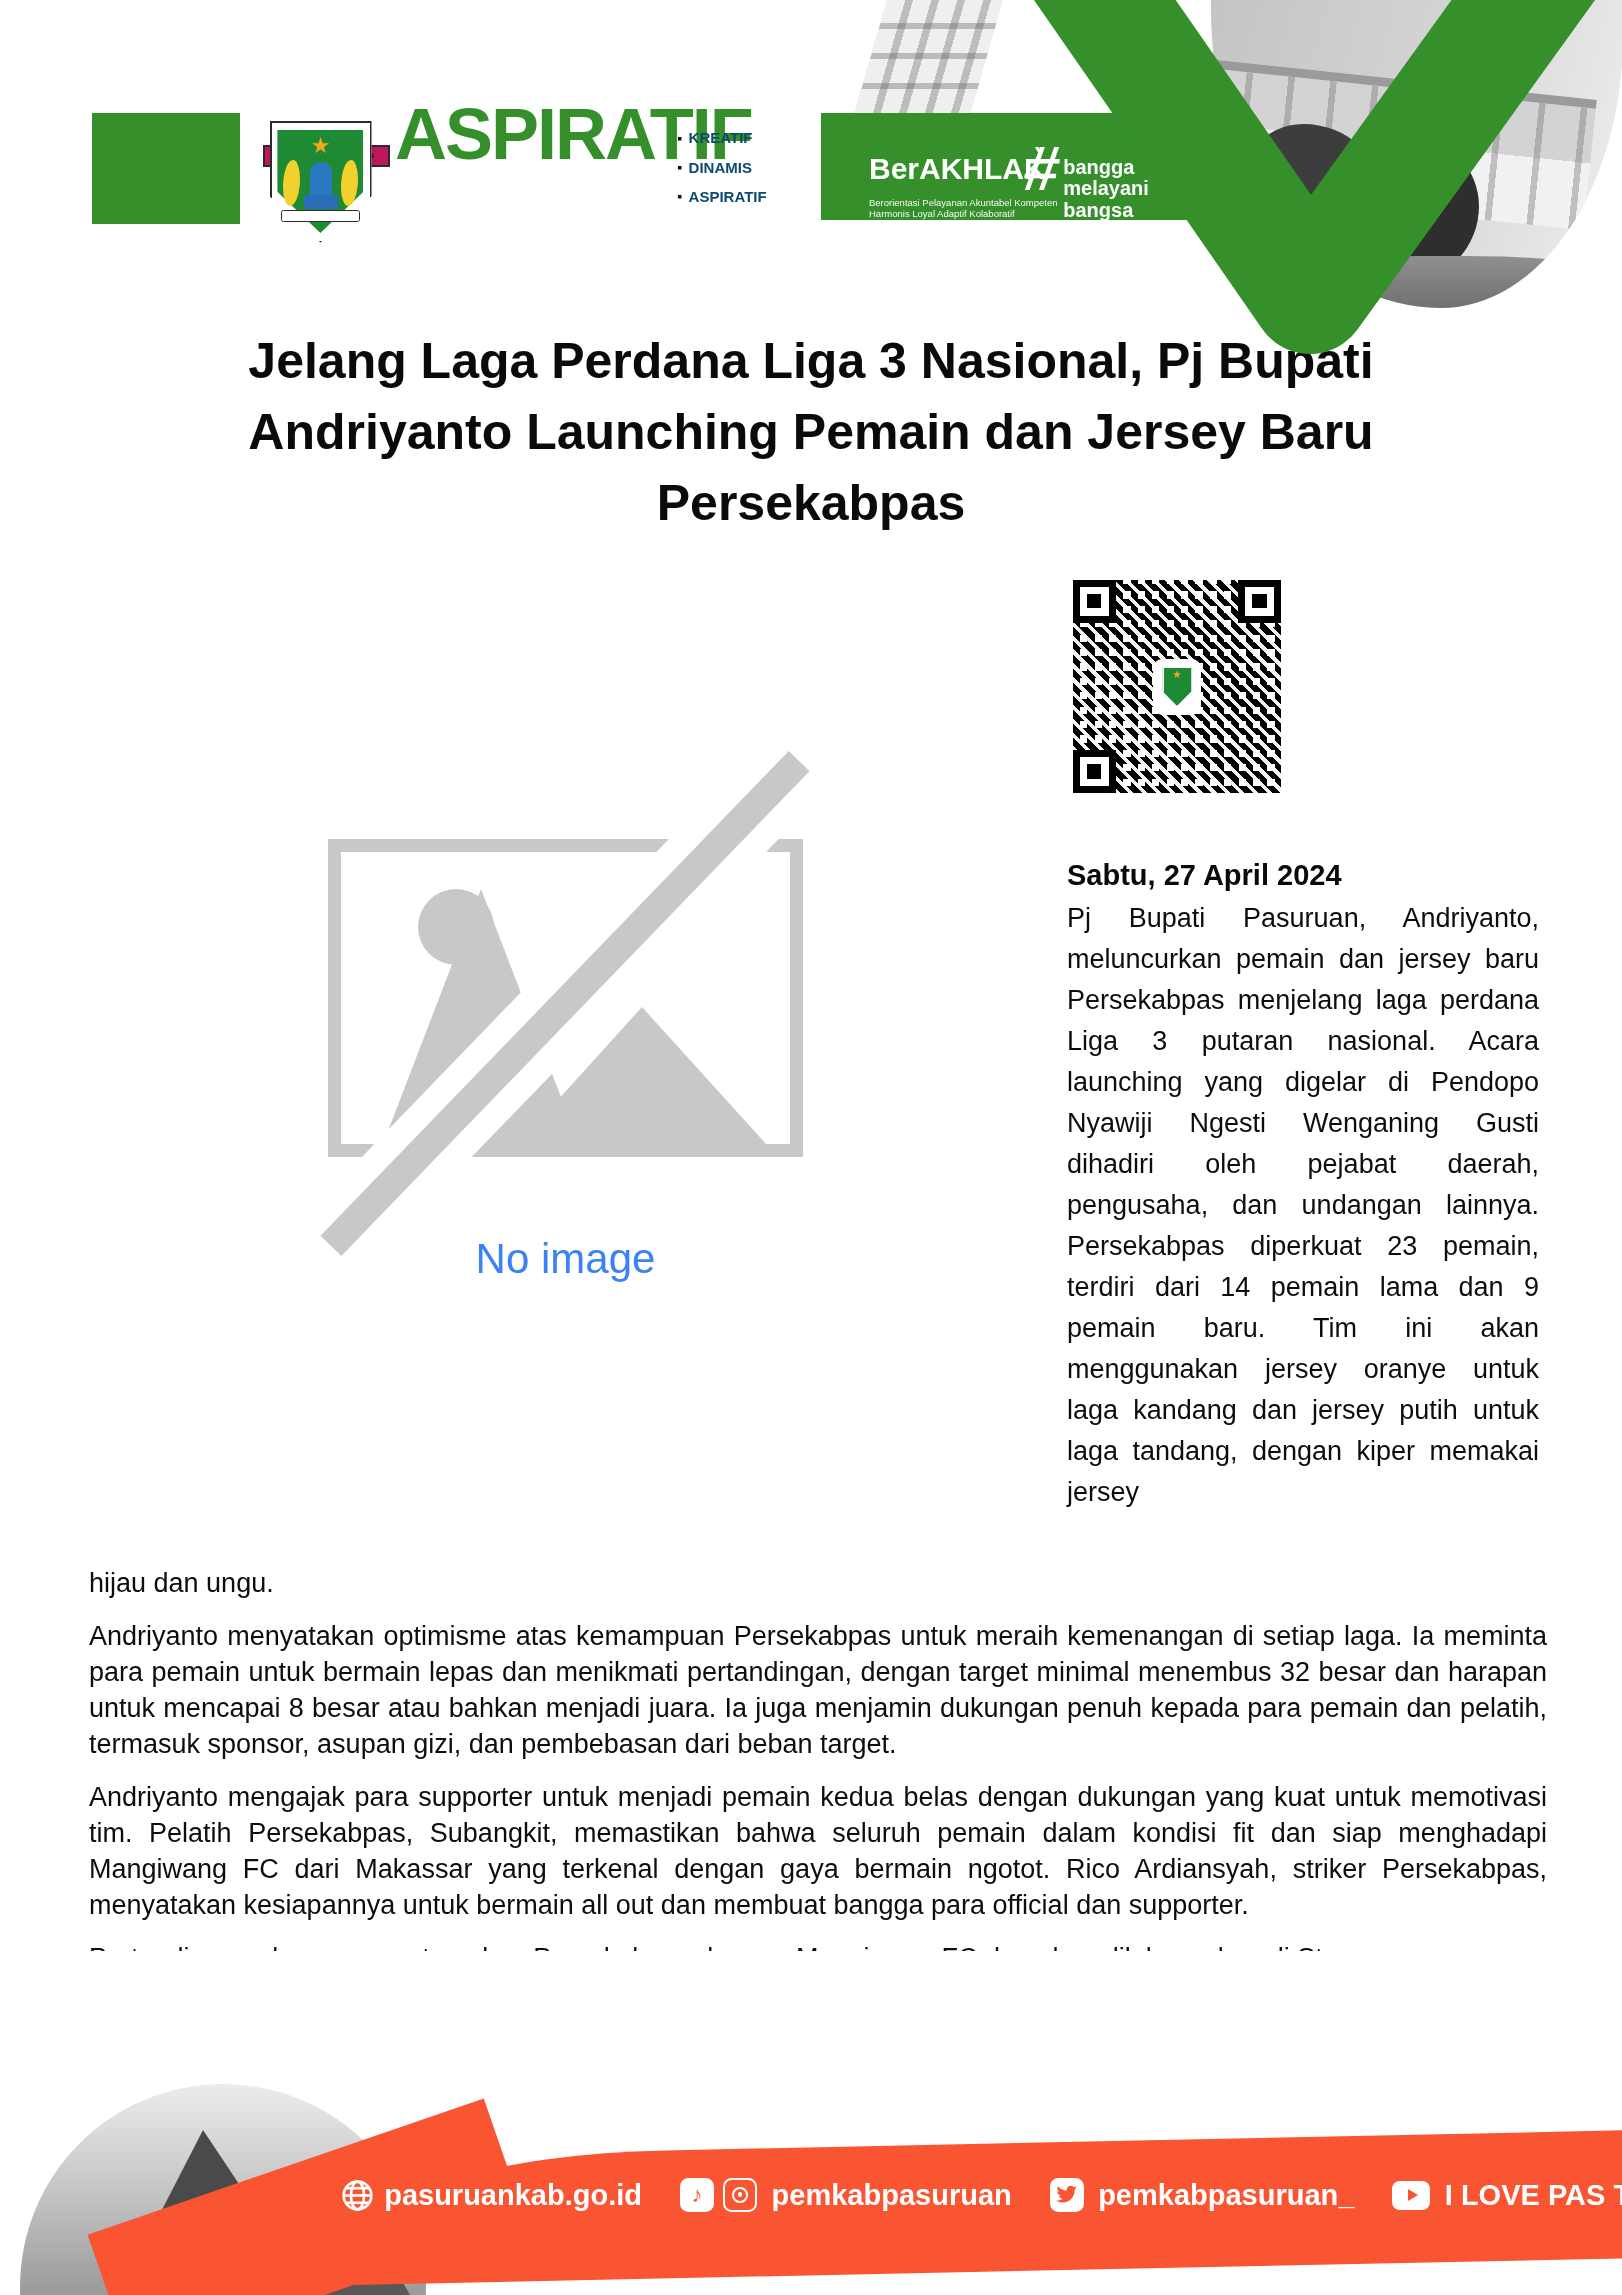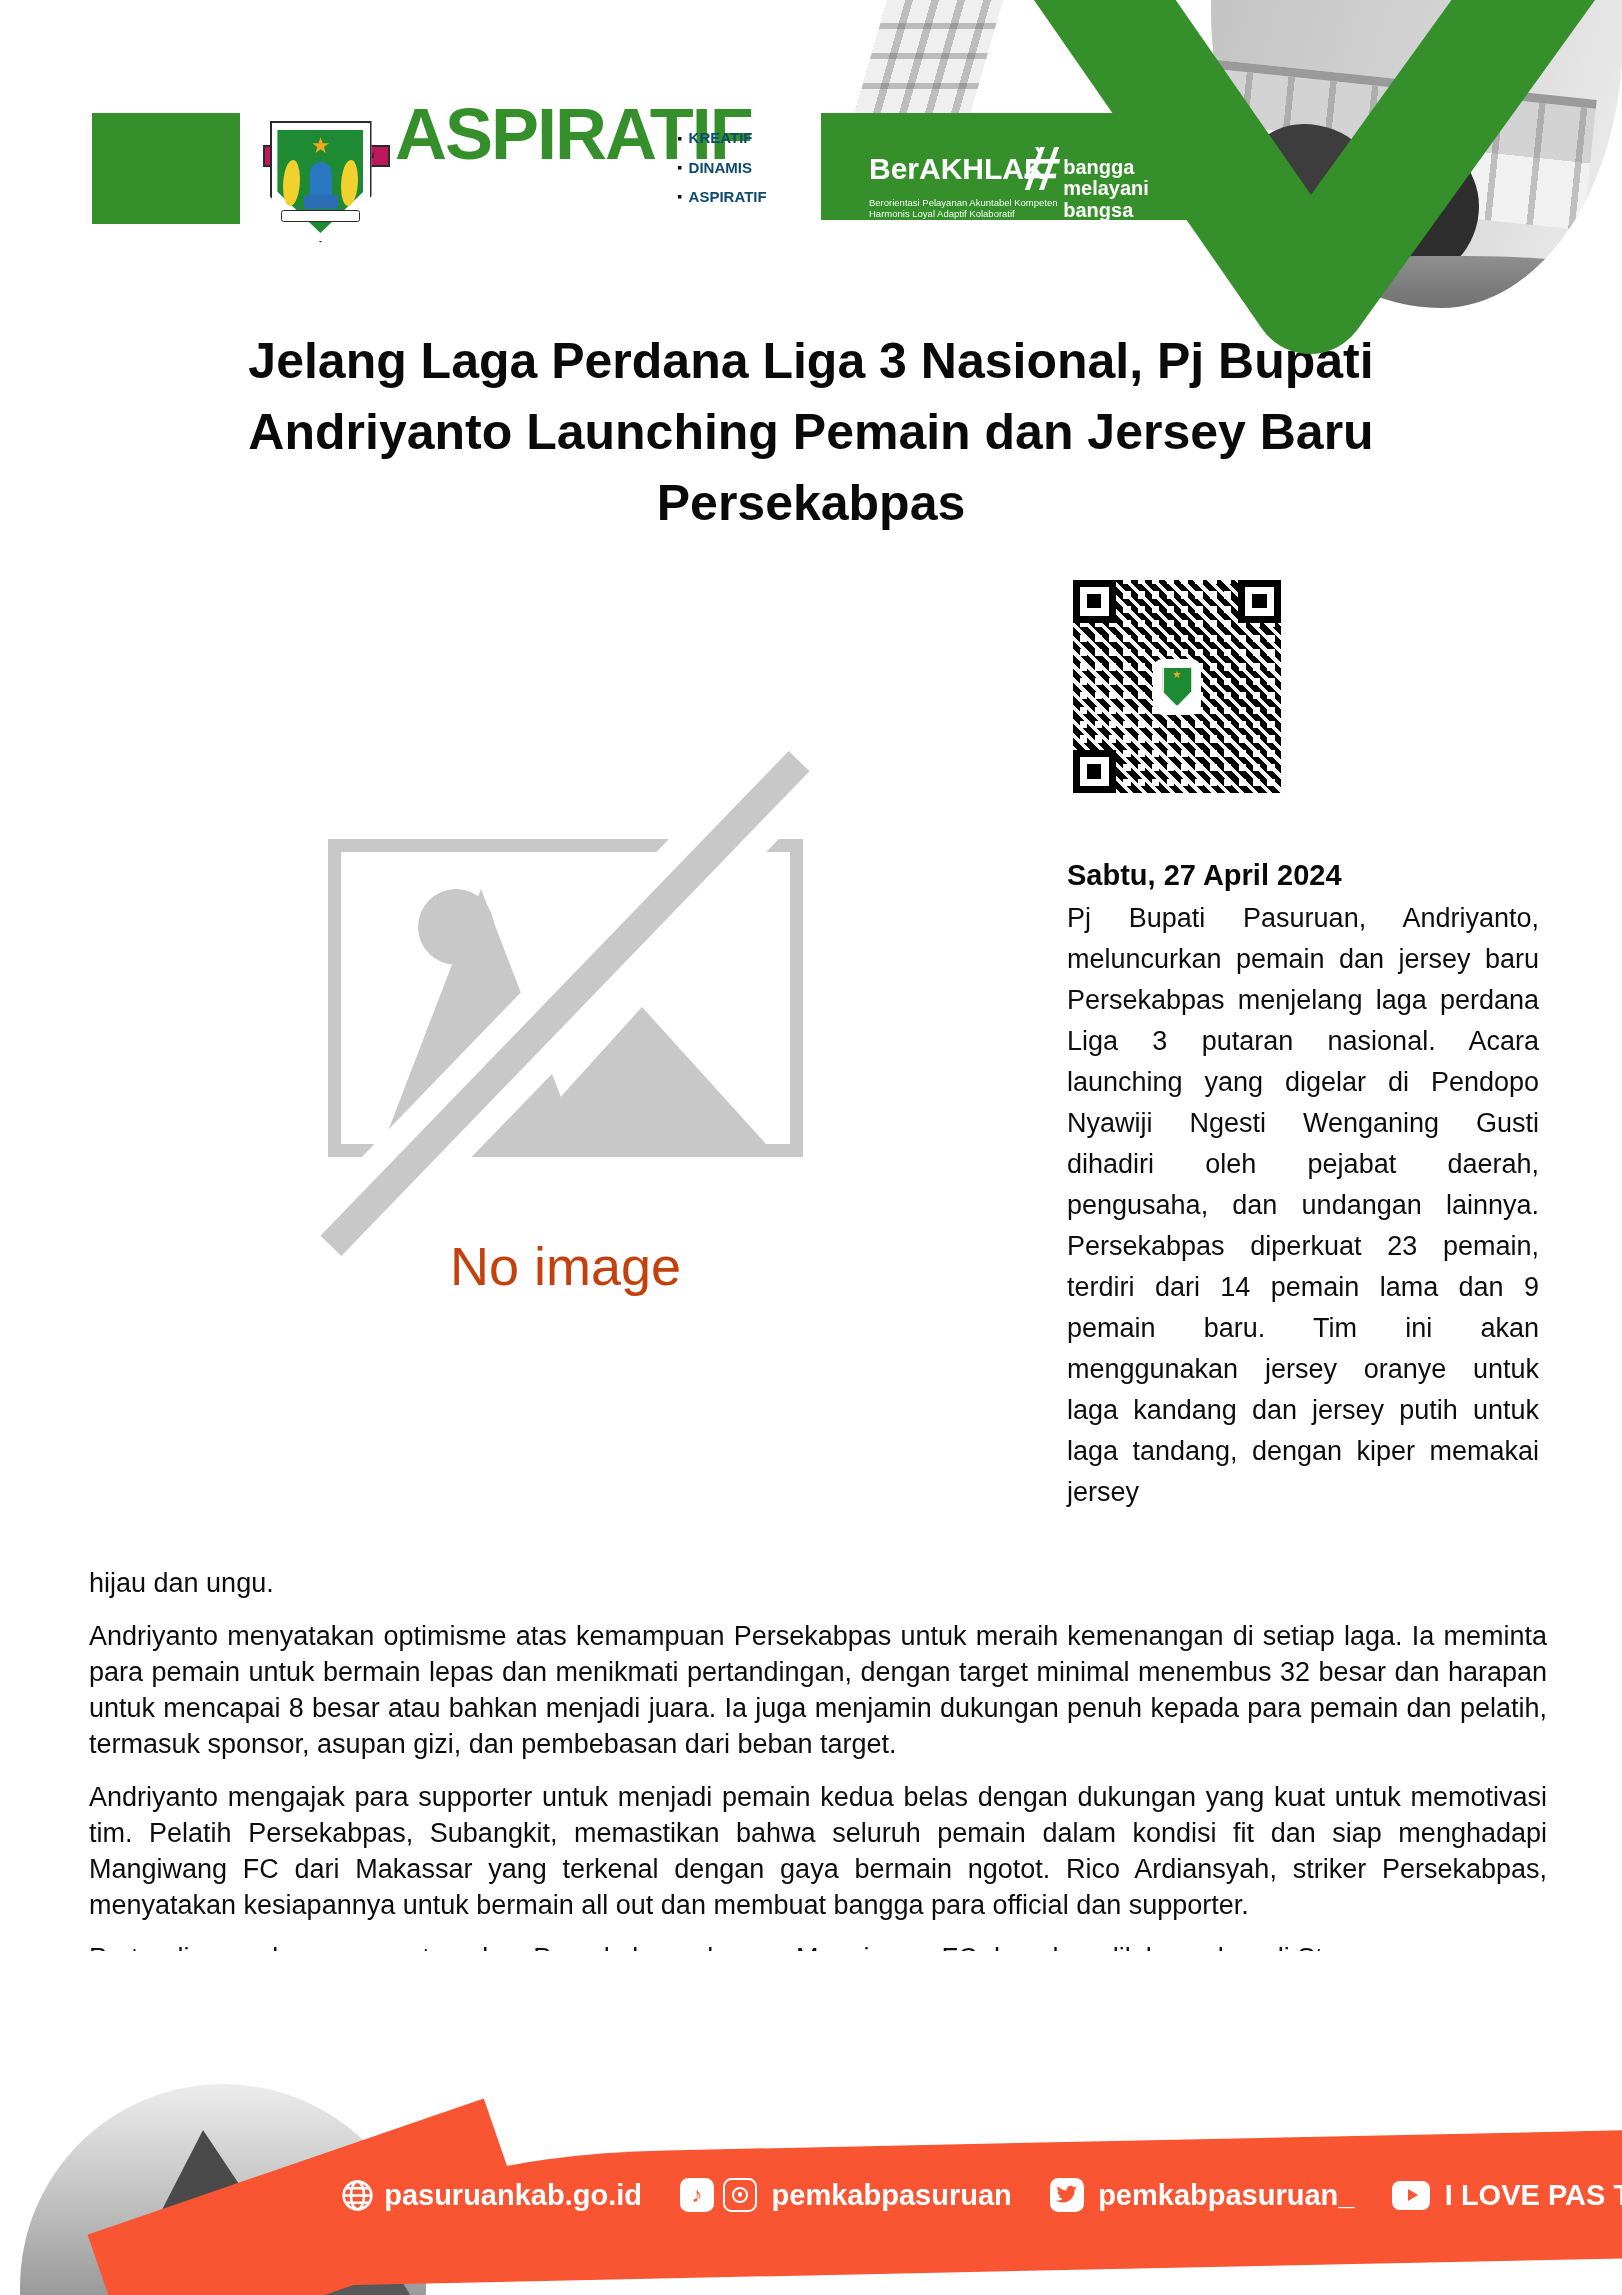--- a/index.html
+++ b/index.html
@@ -121,21 +121,21 @@
     border-left:124px solid transparent; border-right:124px solid transparent; border-bottom:137px solid #c8c8c8;
   }
   .ni-slash-white {
     position:absolute; left:228px; top:964px; width:674px; height:79px; background:#ffffff;
     transform:rotate(134deg); transform-origin:center;
   }
   .ni-slash {
     position:absolute; left:228px; top:989px; width:674px; height:29px; background:#c8c8c8;
     transform:rotate(134deg); transform-origin:center;
   }
-  .ni-label { position:absolute; left:0; top:482px; width:543px; text-align:center; font-size:54px; color:#c2410c; }
+  .ni-label { position:absolute; left:0; top:482px; width:543px; text-align:center; font-size:42px; color:#3b82f6; }
   .body-text { position:absolute; left:89px; top:1565px; width:1458px; font-size:27px; line-height:36px; color:#0d0d0d; }
   .body-text p { text-align:justify; margin:0; }
   .body-text p + p { margin-top:17px; }
   .clipped-wrap { height:10.5px; overflow:hidden; margin-top:17px; }
 
   
   .mountain {
     position:absolute; left:19.6px; top:2084px; width:406px; height:406px; border-radius:50%; overflow:hidden; z-index:1;
     background:linear-gradient(180deg,#ececec 0%,#c2c2c2 28%,#9a9a9a 52%,#5f5f5f 76%,#353535 100%);
   }

